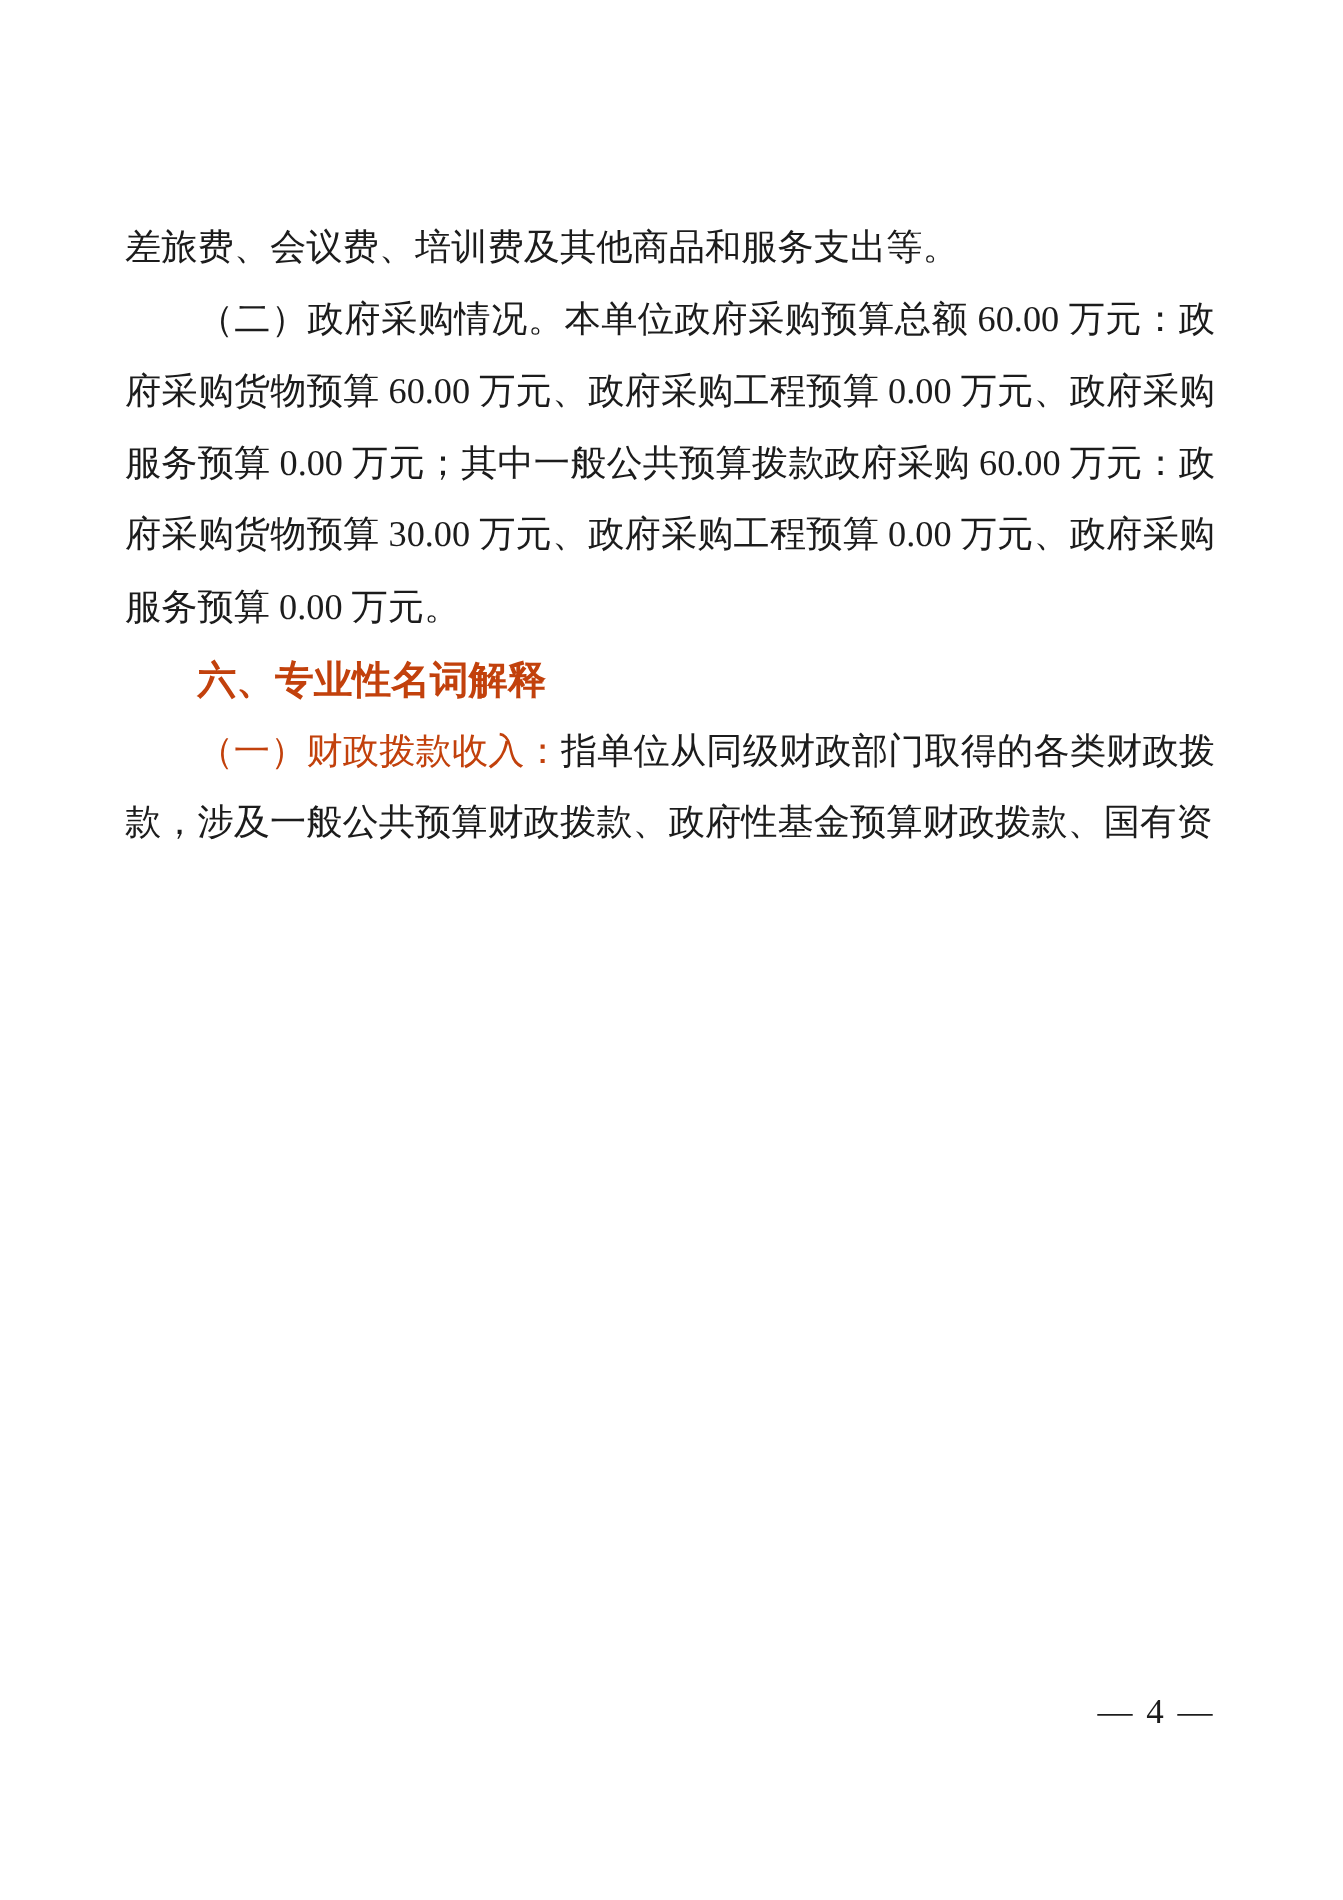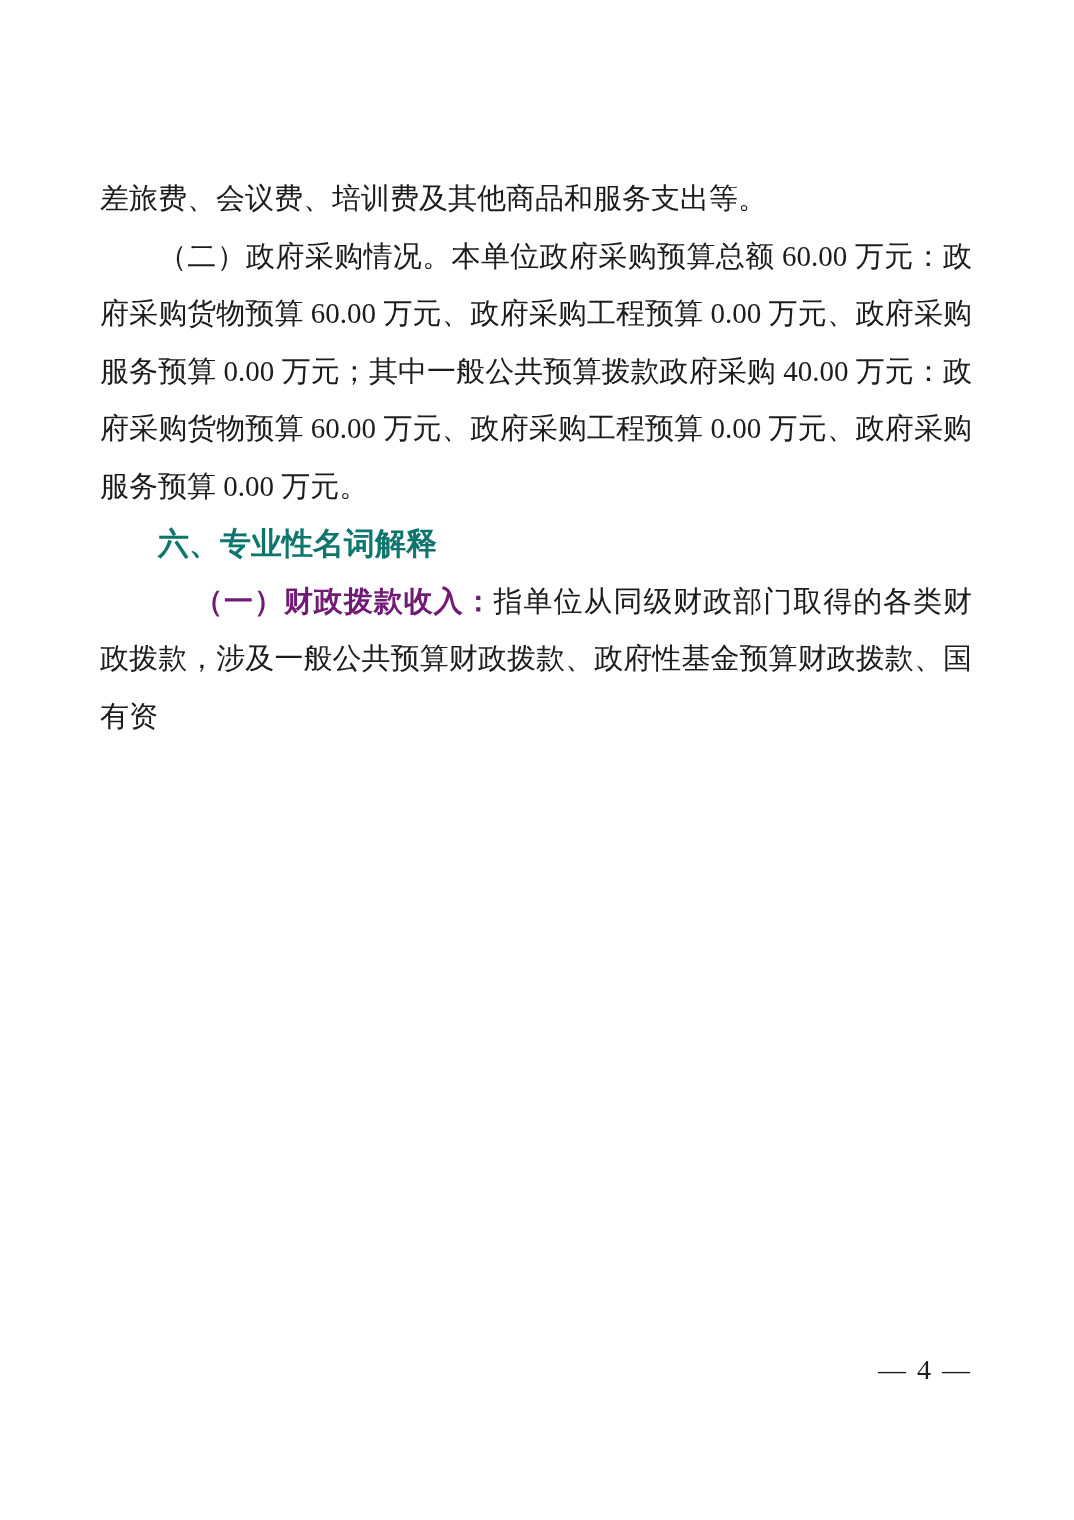--- a/index.html
+++ b/index.html
@@ -32,28 +32,27 @@
   }
   .para.indent {
     text-indent: 58px;
   }
   .heading {
     margin: 0;
     font-family: "Liberation Sans", "DejaVu Sans", sans-serif;
     font-weight: bold;
     font-size: 31px;
     line-height: 57.5px;
-    color: #0f766e;
+    color: #c2410c;
     text-indent: 58px;
     text-align: left;
   }
   .term-lead {
-    font-weight: bold;
-    color: #701a75;
-    margin-left: 36px;
+    font-weight: normal;
+    color: #c2410c;
   }
   .page-number {
     position: absolute;
     top: 1350px;
     right: 102px;
     font-family: "Liberation Serif", "DejaVu Serif", serif;
     font-size: 28px;
     line-height: 40px;
     color: #1c1c1c;
     letter-spacing: 2px;
@@ -62,21 +61,21 @@
 </style>
 </head>
 <body>
 
 <div class="page">
 
   <div class="text-block">
 
     <p class="para">差旅费、会议费、培训费及其他商品和服务支出等。</p>
 
-    <p class="para indent">（二）政府采购情况。本单位政府采购预算总额 60.00 万元：政府采购货物预算 60.00 万元、政府采购工程预算 0.00 万元、政府采购服务预算 0.00 万元；其中一般公共预算拨款政府采购 40.00 万元：政府采购货物预算 60.00 万元、政府采购工程预算 0.00 万元、政府采购服务预算 0.00 万元。</p>
+    <p class="para indent">（二）政府采购情况。本单位政府采购预算总额 60.00 万元：政府采购货物预算 60.00 万元、政府采购工程预算 0.00 万元、政府采购服务预算 0.00 万元；其中一般公共预算拨款政府采购 60.00 万元：政府采购货物预算 30.00 万元、政府采购工程预算 0.00 万元、政府采购服务预算 0.00 万元。</p>
 
 
 
 
     <h2 class="heading">六、专业性名词解释</h2>
 
     <p class="para indent"><span class="term-lead">（一）财政拨款收入：</span><span>指单位从同级财政部门取得的各类财政拨款，涉及一般公共预算财政拨款、政府性基金预算财政拨款、国有资</span></p>
 
   </div>
 

